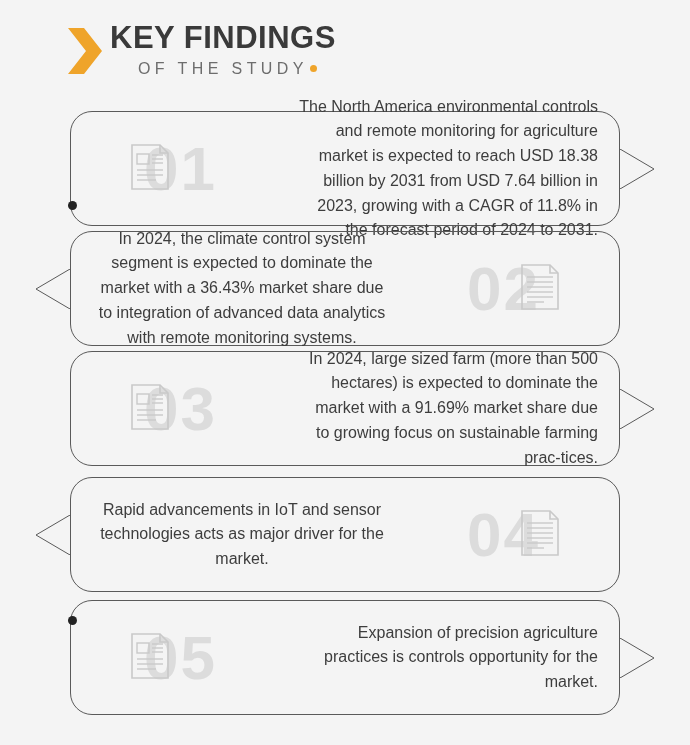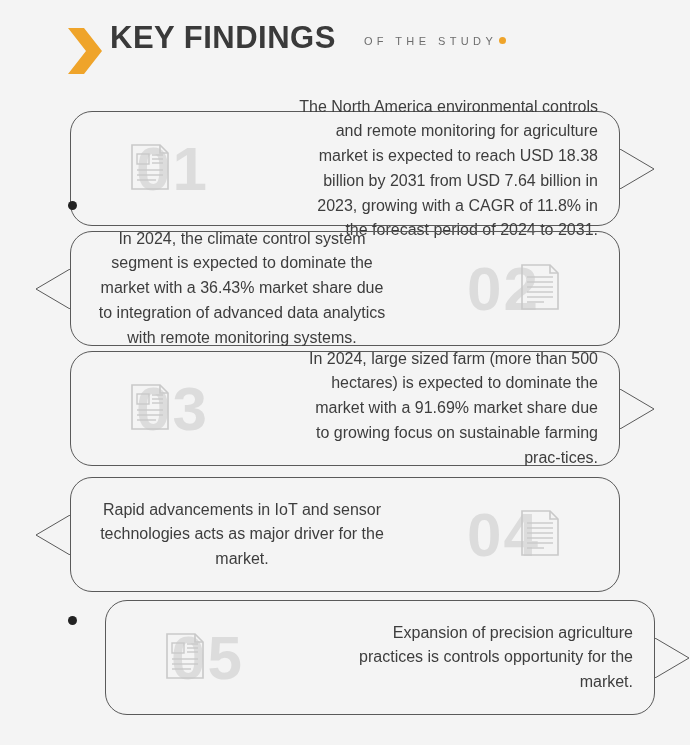--- a/index.html
+++ b/index.html
@@ -26,40 +26,40 @@
   }
   .header-arrow {
     width: 34px;
     height: 46px;
     margin-top: 6px;
     margin-right: 8px;
     flex: none;
   }
   .title-block {
     display: flex;
-    flex-direction: row;
+    flex-direction: column;
     align-items: flex-end;
   }
   .title-main {
     font-size: 31px;
     font-weight: bold;
     letter-spacing: 0.5px;
     color: #3a3a3a;
     line-height: 1.05;
     font-family: "Liberation Sans", sans-serif;
   }
   .title-sub-row {
     display: flex;
     align-items: center;
     align-self: stretch;
     margin-top: 5px;
     padding-left: 28px;
   }
   .title-sub {
-    font-size: 11px;
+    font-size: 16px;
     letter-spacing: 4.4px;
     color: #6d6d6d;
   }
   .title-sub-dot {
     width: 7px;
     height: 7px;
     border-radius: 50%;
     background: #efa42a;
     margin-left: 2px;
   }
@@ -108,21 +108,21 @@
     position: absolute;
     top: 50%;
     transform: translateY(-50%);
     font-size: 16px;
     line-height: 1.55;
     color: #3d3d3d;
     width: 300px;
   }
 
   
-  .row.left .num { left: 66px; }
+  .row.left .num { left: 74px; }
   .row.left .doc-icon { left: 58px; }
   .row.left .txt { right: 22px; text-align: right; }
   .row.left .notch { right: -34px; }
 
   
   .row.right .num { right: 80px; text-align: center; }
   .row.right .doc-icon { right: 58px; }
   .row.right .txt { left: 22px; text-align: center; }
   .row.right .notch { left: -34px; }
 
@@ -244,21 +244,21 @@
       <line x1="9" y1="20" x2="35" y2="20" stroke="#c9c9c9" stroke-width="1.4"></line>
       <line x1="9" y1="25" x2="35" y2="25" stroke="#c9c9c9" stroke-width="1.4"></line>
       <line x1="9" y1="30" x2="35" y2="30" stroke="#c9c9c9" stroke-width="1.4"></line>
       <line x1="9" y1="35" x2="35" y2="35" stroke="#c9c9c9" stroke-width="1.4"></line>
       <line x1="9" y1="40" x2="26" y2="40" stroke="#c9c9c9" stroke-width="1.4"></line>
     </svg>
   </div>
   <div class="txt">Rapid advancements in IoT and sensor technologies acts as major driver for the market.</div>
 </div>
 
-<div class="row left" style="top:600px;margin-left:35px;">
+<div class="row left" style="top:600px;">
   <div class="bubble"></div>
   <div class="notch">
     <svg width="34" height="40" viewBox="0 0 34 40">
       <polygon points="0,0 34,20 0,40" fill="#f4f4f4" stroke="#5a5a5a" stroke-width="1"></polygon>
       <rect x="-3" y="1" width="4" height="38" fill="#f4f4f4"></rect>
     </svg>
   </div>
   <div class="num">05</div>
   <div class="doc-icon">
     <svg width="44" height="50" viewBox="0 0 44 50">

